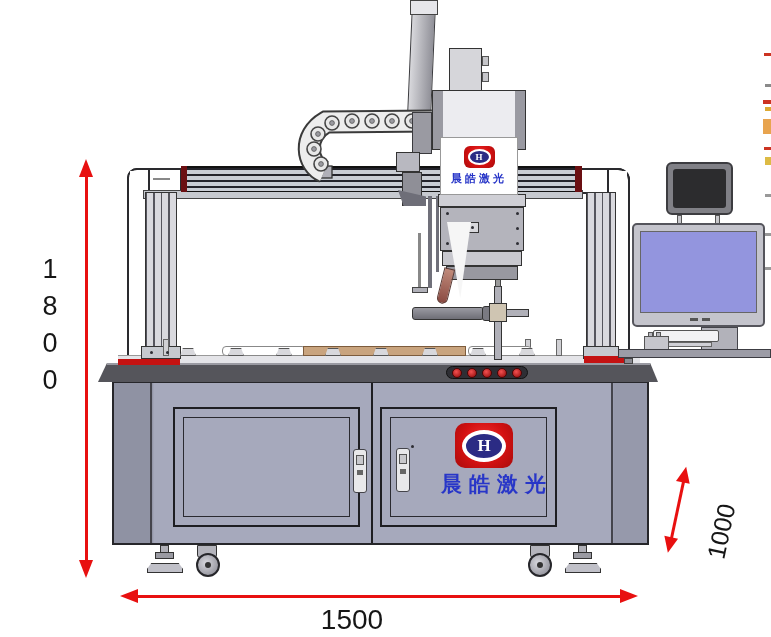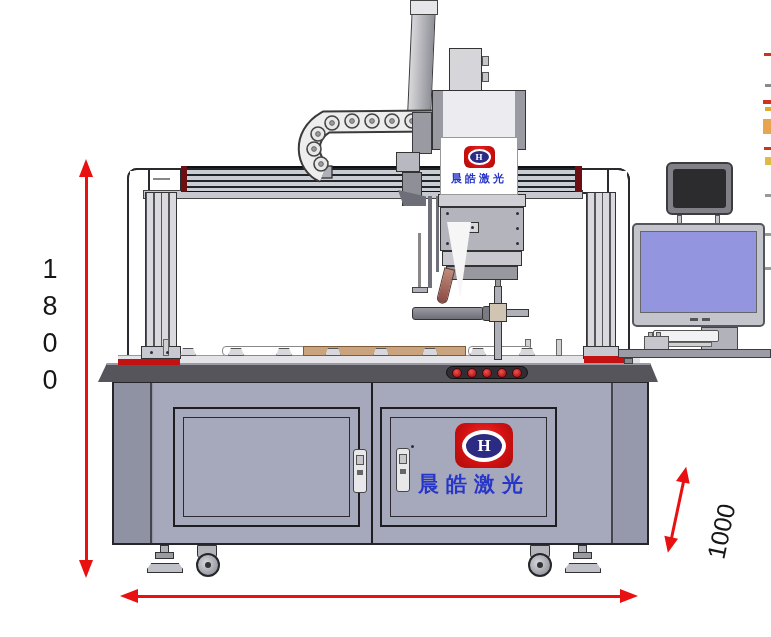--- a/index.html
+++ b/index.html
@@ -19,21 +19,21 @@
   .beam{background:repeating-linear-gradient(180deg,#23232a 0 2.5px,#c9cdd4 2.5px 6px);border-top:2px solid #111;border-bottom:1px solid #111;}
   .redcap{background:#6b0f12;}
   
   .graybox{background:#d6d6da;border:1.5px solid #333;}
   .cone{background:rgba(250,250,250,.96);clip-path:polygon(0 0,100% 0,55% 100%);filter:drop-shadow(0 0 .7px #999);}
   .dot{width:3px;height:3px;border-radius:50%;background:#2e2e34;}
   
   .logo-red{background:radial-gradient(circle at 50% 42%,#f23434 0%,#d31111 55%,#a80b0b 100%);display:flex;align-items:center;justify-content:center;}
   .logo-ring{border:4.5px solid #fff;border-radius:50%;background:#2b2b84;display:flex;align-items:center;justify-content:center;
              color:#fff;font-family:"Liberation Serif",serif;font-weight:bold;}
-  .brand-cn{color:#2836c8;font-weight:bold;text-align:left;}
+  .brand-cn{color:#2836c8;font-weight:bold;text-align:right;}
   
   .doorline{border:2px solid #1e1e22;}
   .handle{background:#e8e8ea;border:1.5px solid #44444a;border-radius:3px;}
   
   .btn-red{width:8px;height:8px;border-radius:50%;background:radial-gradient(circle at 40% 35%,#f35050,#8d0808);border:1px solid #4d0404;}
   .frag{position:absolute;}
   #footer-text{left:0;top:616px;width:770px;text-align:right;font-size:13px;color:#3c3cd8;letter-spacing:.2px;}
 </style>
 </head>
 <body>
@@ -223,20 +223,21 @@
   <div class="abs" style="left:624px;top:358px;width:9px;height:6px;background:#8a8a92;border:1px solid #444;z-index:6"></div>
 
   <div class="abs dim-line" style="left:85px;top:176px;width:3px;height:392px;z-index:8"></div>
   <div class="abs tri" style="left:79px;top:159px;border-left:7px solid transparent;border-right:7px solid transparent;border-bottom:18px solid #e81010;z-index:8"></div>
   <div class="abs tri" style="left:79px;top:560px;border-left:7px solid transparent;border-right:7px solid transparent;border-top:18px solid #e81010;z-index:8"></div>
   <div class="abs dim-label" id="label-1800">1800</div>
 
   <div class="abs dim-line" style="left:136px;top:595px;width:486px;height:3px;z-index:8"></div>
   <div class="abs tri" style="left:120px;top:589px;border-top:7px solid transparent;border-bottom:7px solid transparent;border-right:18px solid #e81010;z-index:8"></div>
   <div class="abs tri" style="left:620px;top:589px;border-top:7px solid transparent;border-bottom:7px solid transparent;border-left:18px solid #e81010;z-index:8"></div>
+  <div class="abs dim-label" id="label-1500">1500</div>
 
   <div class="abs" style="left:664px;top:466px;width:28px;height:88px;transform:rotate(12deg);z-index:8">
     <div class="abs dim-line" style="left:12px;top:13px;width:3px;height:62px"></div>
     <div class="abs tri" style="left:6px;top:0;border-left:7px solid transparent;border-right:7px solid transparent;border-bottom:16px solid #e81010"></div>
     <div class="abs tri" style="left:6px;top:72px;border-left:7px solid transparent;border-right:7px solid transparent;border-top:16px solid #e81010"></div>
   </div>
   <div class="abs dim-label" id="label-1000">1000</div>
 
   <div class="frag" style="left:764px;top:53px;width:7px;height:3px;background:#cc3322;z-index:9"></div>
   <div class="frag" style="left:765px;top:84px;width:6px;height:3px;background:#8a8a8a;z-index:9"></div>

